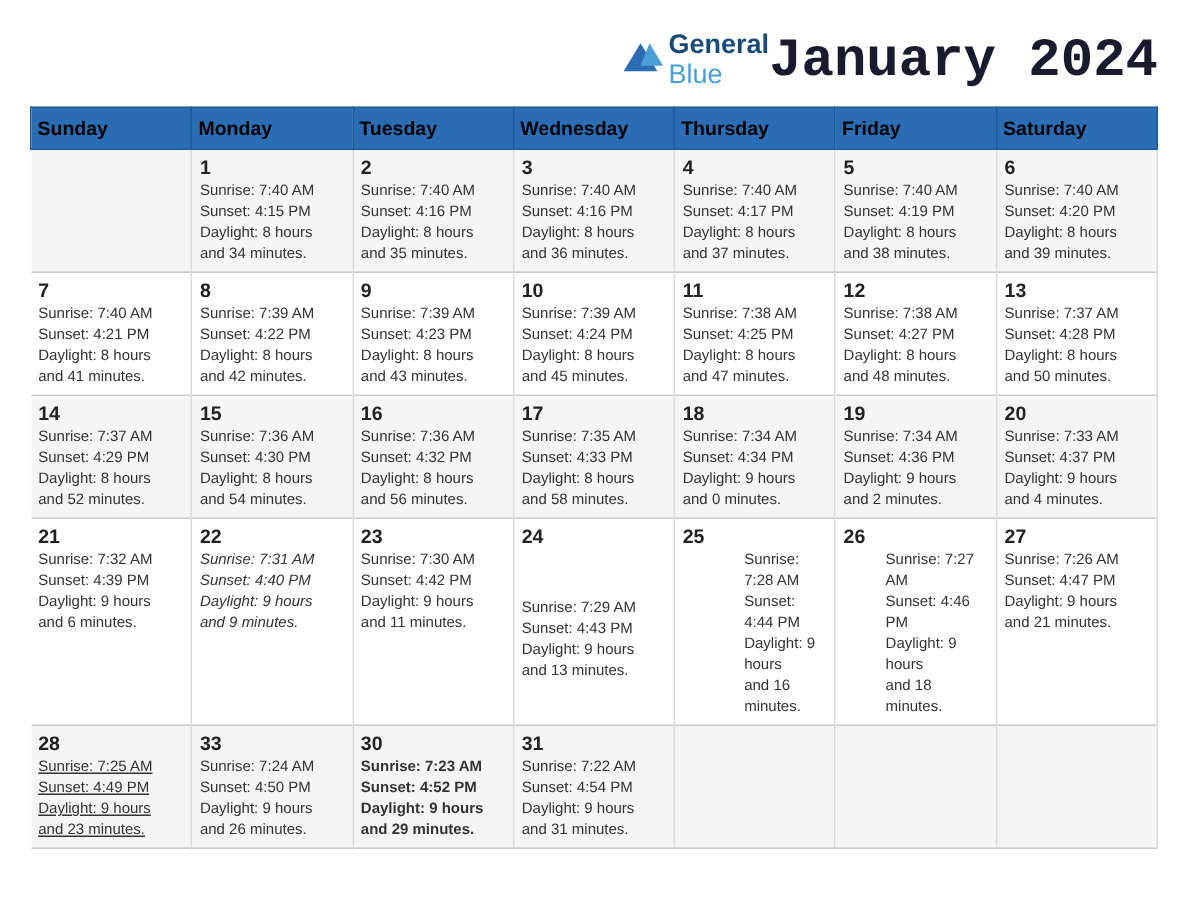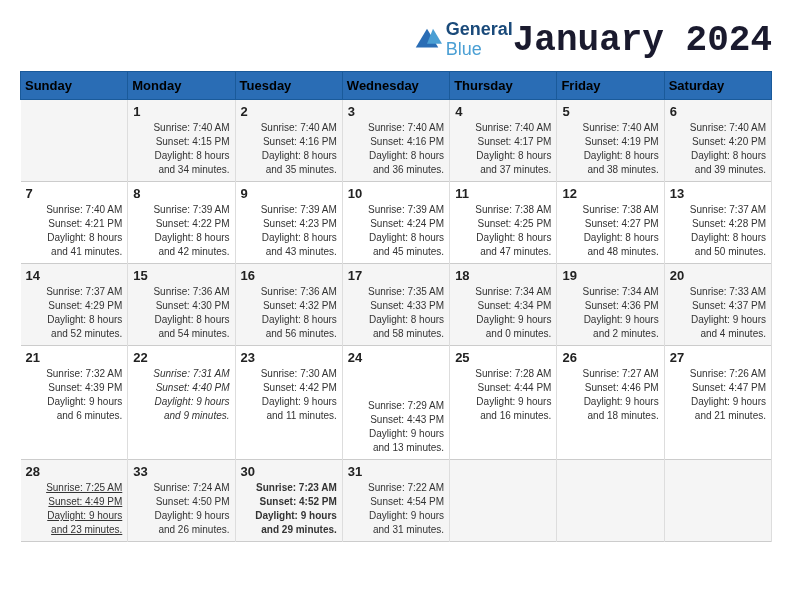--- a/index.html
+++ b/index.html
@@ -72,21 +72,20 @@
     .day-num {
       font-size: 13px;
       font-weight: bold;
       margin-bottom: 2px;
       display: block;
     }
     .cell-content {
       font-size: 10px;
       line-height: 1.4;
       color: #333;
-      text-align: right;
     }
   </style>
 </head>
 <body>
 
 <div class="header">
   <div class="logo">
     <svg class="logo-icon" viewBox="0 0 40 40" xmlns="http://www.w3.org/2000/svg">
       <polygon points="20,5 35,30 5,30" fill="#2a6db5"></polygon>
       <polygon points="28,5 40,25 20,25" fill="#4a9fd4"></polygon>
@@ -285,28 +284,28 @@
         </td>
         <td>
           <span class="day-num">24</span>
           <div class="cell-content" style="white-space: pre-line; margin-top: 34px;">Sunrise: 7:29 AM
 Sunset: 4:43 PM
 Daylight: 9 hours
 and 13 minutes.</div>
         </td>
         <td>
           <span class="day-num">25</span>
-          <div class="cell-content" style="white-space: pre-line;">Sunrise: 7:28 AM
+          <div class="cell-content" style="white-space: pre-line; margin-left: 41px;">Sunrise: 7:28 AM
 Sunset: 4:44 PM
 Daylight: 9 hours
 and 16 minutes.</div>
         </td>
         <td>
           <span class="day-num">26</span>
-          <div class="cell-content" style="white-space: pre-line;">Sunrise: 7:27 AM
+          <div class="cell-content" style="white-space: pre-line; margin-left: 28px;">Sunrise: 7:27 AM
 Sunset: 4:46 PM
 Daylight: 9 hours
 and 18 minutes.</div>
         </td>
         <td>
           <span class="day-num">27</span>
           <div class="cell-content" style="white-space: pre-line;">Sunrise: 7:26 AM
 Sunset: 4:47 PM
 Daylight: 9 hours
 and 21 minutes.</div>

